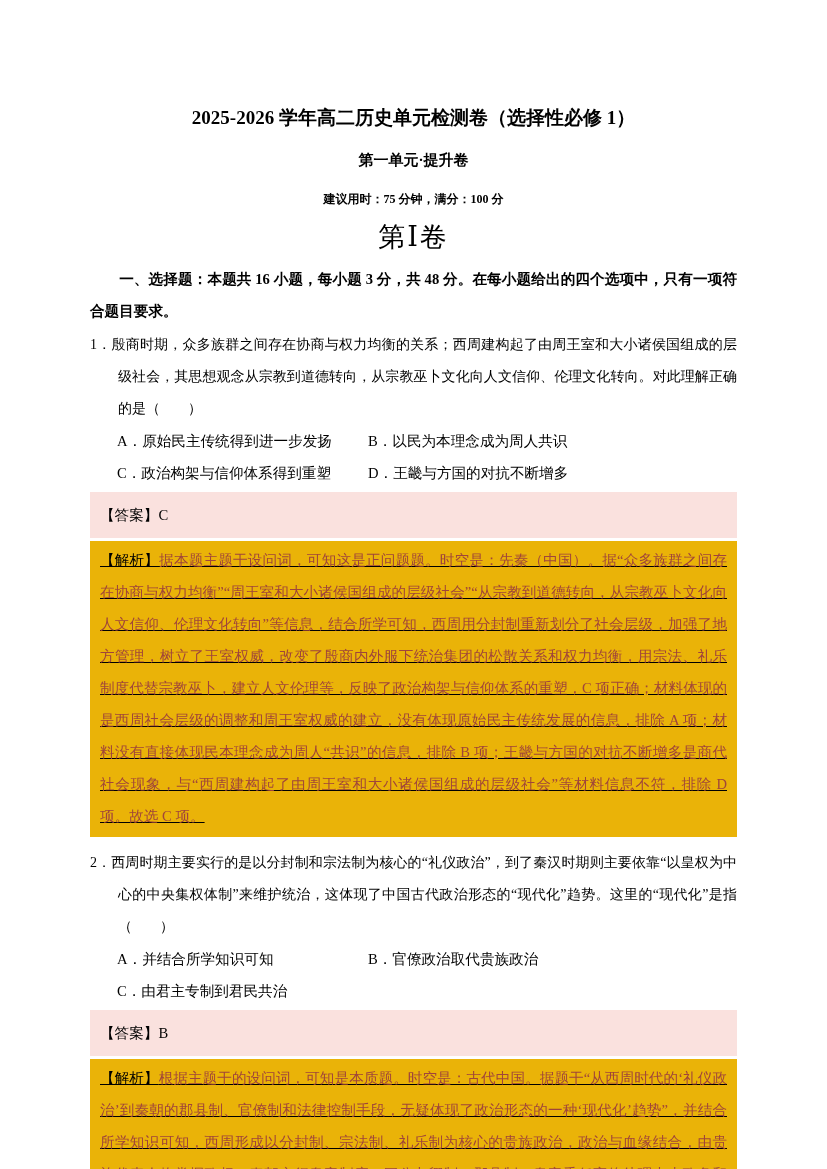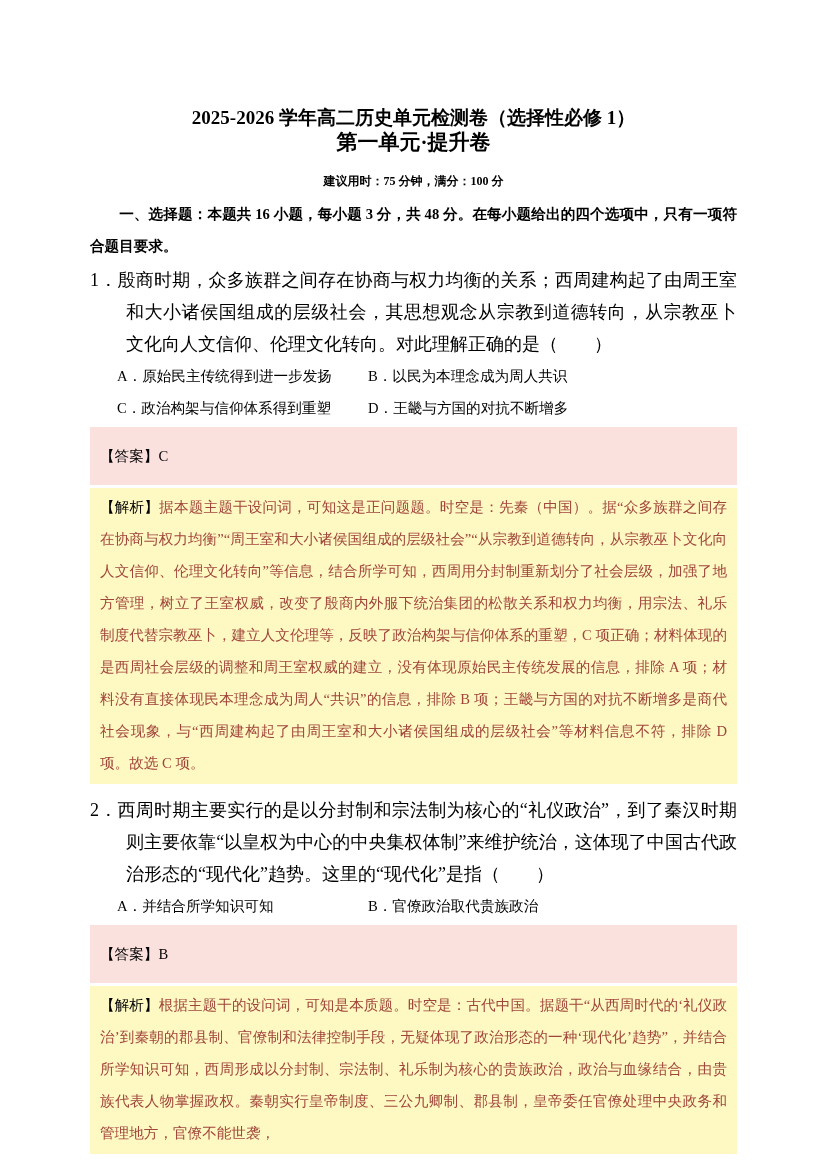--- a/index.html
+++ b/index.html
@@ -13,66 +13,67 @@
     width: 827px; height: 1121px;
     padding: 104px 90px 0 90px;
     background: #ffffff;
   }
   .title {
     text-align: center; font-weight: bold;
     font-size: 19px; line-height: 27px;
   }
   .subtitle {
     text-align: center; font-weight: bold;
-    font-size: 21px; line-height: 23px; 
+    font-size: 15px; line-height: 23px; margin-top: 18px;
   }
   .meta {
     text-align: center; font-weight: bold;
     font-size: 12px; line-height: 20px; margin-top: 17px;
   }
   .part-title {
     text-align: center; font-size: 27px; line-height: 38px;
     margin-top: 9px; font-weight: 400; letter-spacing: 2px;
   }
   .intro {
     font-weight: bold; font-size: 14.6px; line-height: 32px;
     text-indent: 2em; text-align: justify; margin-top: 7px;
   }
   .question { margin-top: 2px; }
   .stem {
-    font-size: 18px; line-height: 32px;
+    font-size: 14px; line-height: 32px;
     padding-left: 2em; text-indent: -2em; text-align: justify;
   }
   .options {
     display: grid; grid-template-columns: 251px 1fr;
     padding-left: 27px; font-size: 14.6px; line-height: 32px;
   }
   .answer-block { margin-top: 3px; margin-bottom: 10px; }
   .answer-line {
     background: #fae1de; font-size: 14.6px; line-height: 24px;
-    padding: 17px 10px;
+    padding: 11px 10px;
   }
   .analysis-line {
-    background: #fef9c3; margin-top: 3px;
+    background: #eab308; margin-top: 3px;
     font-size: 14.6px; line-height: 32px;
-    padding: 3px 10px 5px 10px; text-align: justify;
+    padding: 3px 10px 5px 10px; text-align: justify; text-decoration: underline;
   }
   .label { color: #000000; }
   .answer-value { color: #000000; }
   .analysis-text { color: #a0453a; }
 </style>
 </head>
 <body>
 
 <main class="page">
 
   <header>
     <div class="title">2025-2026 学年高二历史单元检测卷（选择性必修 1）</div>
     <div class="subtitle">第一单元·提升卷</div>
     <div class="meta">建议用时：75 分钟，满分：100 分</div>
+    <div class="part-title">第Ⅰ卷</div>
   </header>
 
   <p class="intro">一、选择题：本题共 16 小题，每小题 3 分，共 48 分。在每小题给出的四个选项中，只有一项符合题目要求。</p>
 
   <section class="question">
     <p class="stem"><span class="qnum">1．</span><span>殷商时期，众多族群之间存在协商与权力均衡的关系；西周建构起了由周王室和大小诸侯国组成的层级社会，其思想观念从宗教到道德转向，从宗教巫卜文化向人文信仰、伦理文化转向。对此理解正确的是（　　）</span></p>
     <div class="options">
       <span class="opt">A．原始民主传统得到进一步发扬</span>
       <span class="opt">B．以民为本理念成为周人共识</span>
       <span class="opt">C．政治构架与信仰体系得到重塑</span>
@@ -82,20 +83,21 @@
       <p class="answer-line"><span class="label">【答案】</span><span class="answer-value">C</span></p>
       <p class="analysis-line"><span class="label">【解析】</span><span class="analysis-text">据本题主题干设问词，可知这是正问题题。时空是：先秦（中国）。据“众多族群之间存在协商与权力均衡”“周王室和大小诸侯国组成的层级社会”“从宗教到道德转向，从宗教巫卜文化向人文信仰、伦理文化转向”等信息，结合所学可知，西周用分封制重新划分了社会层级，加强了地方管理，树立了王室权威，改变了殷商内外服下统治集团的松散关系和权力均衡，用宗法、礼乐制度代替宗教巫卜，建立人文伦理等，反映了政治构架与信仰体系的重塑，C 项正确；材料体现的是西周社会层级的调整和周王室权威的建立，没有体现原始民主传统发展的信息，排除 A 项；材料没有直接体现民本理念成为周人“共识”的信息，排除 B 项；王畿与方国的对抗不断增多是商代社会现象，与“西周建构起了由周王室和大小诸侯国组成的层级社会”等材料信息不符，排除 D 项。故选 C 项。</span></p>
     </div>
   </section>
 
   <section class="question">
     <p class="stem"><span class="qnum">2．</span><span>西周时期主要实行的是以分封制和宗法制为核心的“礼仪政治”，到了秦汉时期则主要依靠“以皇权为中心的中央集权体制”来维护统治，这体现了中国古代政治形态的“现代化”趋势。这里的“现代化”是指（　　）</span></p>
     <div class="options">
       <span class="opt">A．并结合所学知识可知</span>
       <span class="opt">B．官僚政治取代贵族政治</span>
+      <span class="opt">C．由君主专制到君民共治</span>
     </div>
     <div class="answer-block">
       <p class="answer-line"><span class="label">【答案】</span><span class="answer-value">B</span></p>
       <p class="analysis-line"><span class="label">【解析】</span><span class="analysis-text">根据主题干的设问词，可知是本质题。时空是：古代中国。据题干“从西周时代的‘礼仪政治’到秦朝的郡县制、官僚制和法律控制手段，无疑体现了政治形态的一种‘现代化’趋势”，并结合所学知识可知，西周形成以分封制、宗法制、礼乐制为核心的贵族政治，政治与血缘结合，由贵族代表人物掌握政权。秦朝实行皇帝制度、三公九卿制、郡县制，皇帝委任官僚处理中央政务和管理地方，官僚不能世袭，</span></p>
     </div>
   </section>
 
 </main>
 
 </body></html>

